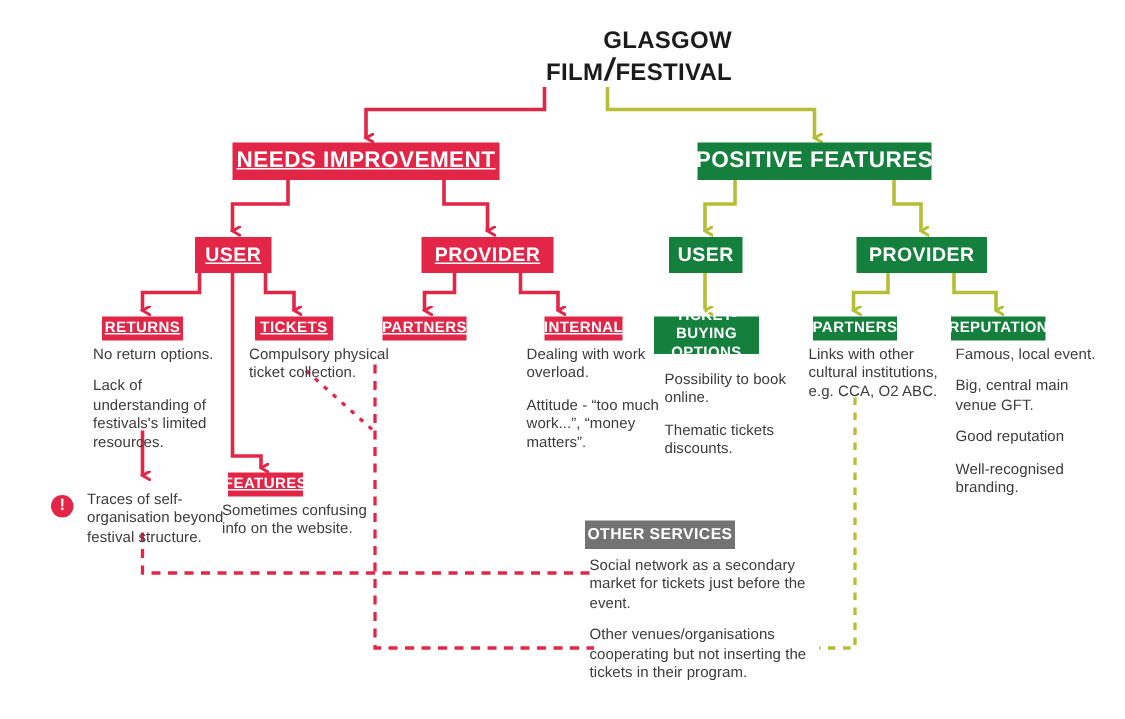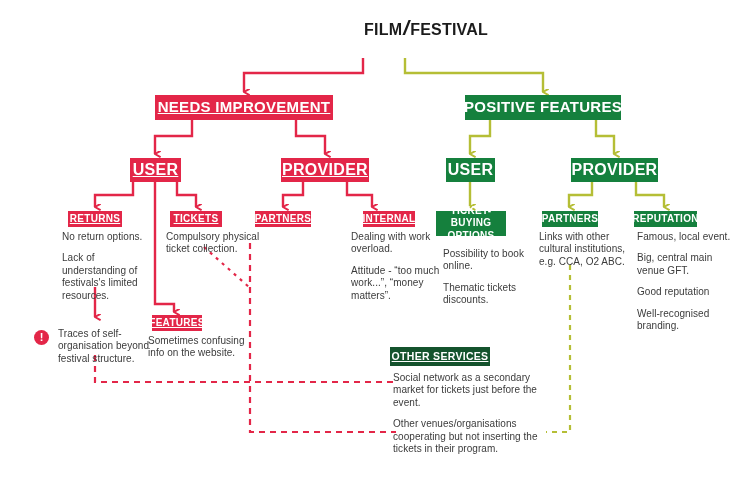--- a/index.html
+++ b/index.html
@@ -49,24 +49,24 @@
     text-align: center;
     display: flex;
     align-items: center;
     justify-content: center;
     line-height: 1.08;
     letter-spacing: .3px;
     white-space: nowrap;
   }
   .node.red   { background: #E32648; text-decoration: underline; }
   .node.green { background: #15803d; }
-  .node.navy  { background: #14532d; text-decoration: underline; }
+  .node.navy  { background: #737373; }
 
   .lvl1 { font-size: 15px; height: 25px; }
-  .lvl2 { font-size: 16px; height: 24px; }
+  .lvl2 { font-size: 13px; height: 24px; }
   .lvl3 { font-size: 10px; height: 16px; }
   .lvl3.two { height: 25px; white-space: normal; line-height: 1.25; }
   .otherserv { font-size: 10.5px; height: 19px; }
 
   
   .txt {
     color: #3b3b3b;
     font-size: 10px;
     line-height: 12.4px;
     letter-spacing: .05px;
@@ -139,20 +139,21 @@
       <path d="M592,179 L592,195 L569,195 L569,207" marker-end="url(#ar-green)"></path>
       <path d="M636,179 L636,195 L664,195 L664,207" marker-end="url(#ar-green)"></path>
     </g>
 
     <g stroke="#B5BE36" stroke-width="2.2" fill="none" stroke-dasharray="5,5">
       <path d="M570,265 L570,432 L546,432"></path>
     </g>
   </svg>
 
   <div class="abs" id="title">
+    <span class="l1">GLASGOW</span>
     <span class="l2"><span>FILM</span><span class="slash">/</span><span>FESTIVAL</span></span>
   </div>
 
   <div class="abs node red lvl1" style="left:155px; top:95px; width:178px;">NEEDS IMPROVEMENT</div>
 
   <div class="abs node green lvl1" style="left:465px; top:95px; width:156px;">POSITIVE FEATURES</div>
 
   <div class="abs node red lvl2" style="left:130px; top:158px; width:51px;">USER</div>
 
   <div class="abs node red lvl2" style="left:281px; top:158px; width:88px;">PROVIDER</div>

